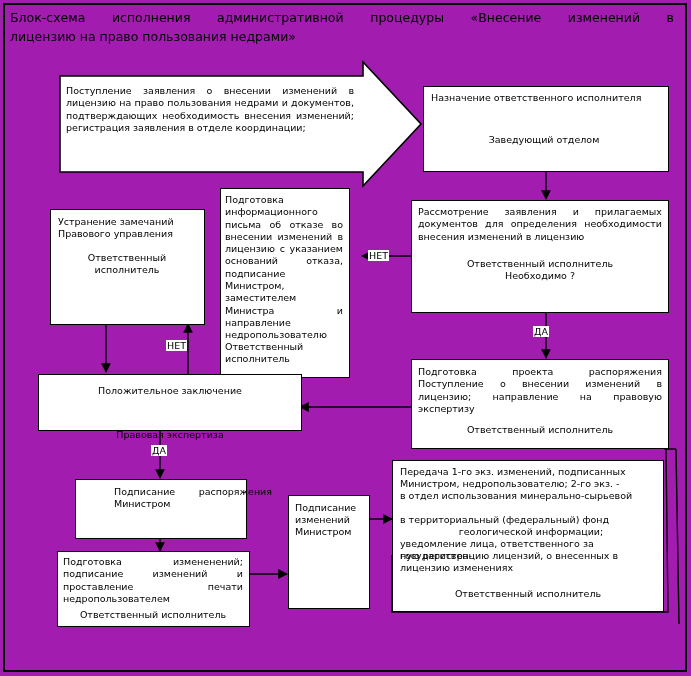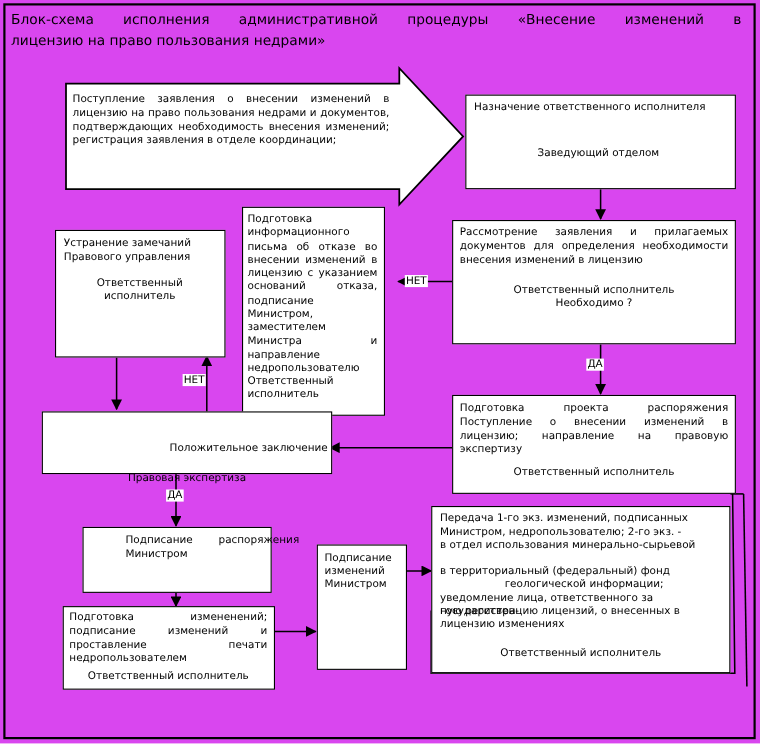--- a/index.html
+++ b/index.html
@@ -1,17 +1,17 @@
 <!DOCTYPE html>
 <html><head>
 <meta charset="utf-8">
 <style>
   html,body{margin:0;padding:0;background:#ffffff;}
   body{font-family:"DejaVu Sans","Liberation Sans",sans-serif;}
-  #page{position:relative;width:691px;height:676px;overflow:hidden;background:#d946ef;}
+  #page{position:relative;width:691px;height:676px;overflow:hidden;background:#a21caf;}
   #frame{position:absolute;left:3px;top:3px;width:684px;height:669px;border:2px solid #000;box-sizing:border-box;}
   .title{position:absolute;left:10px;top:8px;width:664px;font-size:12.5px;line-height:19px;color:#000;text-align:justify;}
   .title span{display:block;}
   .tline1{text-align:justify;text-align-last:justify;}
   .box{position:absolute;border:1.5px solid #000;box-sizing:border-box;background:#fff;}
   .tx{position:absolute;font-size:9.5px;line-height:12.3px;color:#000;}
   .just{text-align:justify;text-align-last:left;}
   .justall{text-align:justify;}
   .ctr{text-align:center;}
   .lbl{position:absolute;font-size:9.5px;color:#000;background:#fff;padding:0 1px;}
@@ -96,21 +96,21 @@
   <div class="box" style="left:50px;top:209px;width:155px;height:116px;"></div>
   <div class="tx" style="left:58px;top:216px;width:142px;">Устранение замечаний</div>
   <div class="tx" style="left:58px;top:228px;width:142px;">Правового управления</div>
   <div class="tx ctr" style="left:53px;top:252px;width:148px;">Ответственный</div>
   <div class="tx ctr" style="left:53px;top:264px;width:148px;">исполнитель</div>
 
   <div class="lbl" style="left:166px;top:340px;">НЕТ</div>
 
   <div class="box" style="left:38px;top:374px;width:264px;height:57px;"></div>
   <div class="tx ctr" style="left:42px;top:381px;width:256px;margin-top:48px;">Правовая экспертиза</div>
-  <div class="tx ctr" style="left:42px;top:402px;width:256px;text-align:right;">Положительное заключение</div>
+  <div class="tx ctr" style="left:42px;top:385px;width:256px;">Положительное заключение</div>
 
   <div class="lbl" style="left:151px;top:445px;">ДА</div>
 
   <div class="box" style="left:411px;top:359px;width:258px;height:90px;"></div>
   <div class="tx justall" style="left:418px;top:366px;width:244px;">Подготовка проекта распоряжения Поступление о внесении изменений в лицензию; направление на правовую экспертизу</div>
   <div class="tx ctr" style="left:418px;top:424px;width:244px;">Ответственный исполнитель</div>
 
   <div class="box" style="left:75px;top:479px;width:172px;height:60px;"></div>
   <div class="tx justall" style="left:82px;top:486px;width:158px;margin-left:32px;">Подписание распоряжения Министром</div>
 

